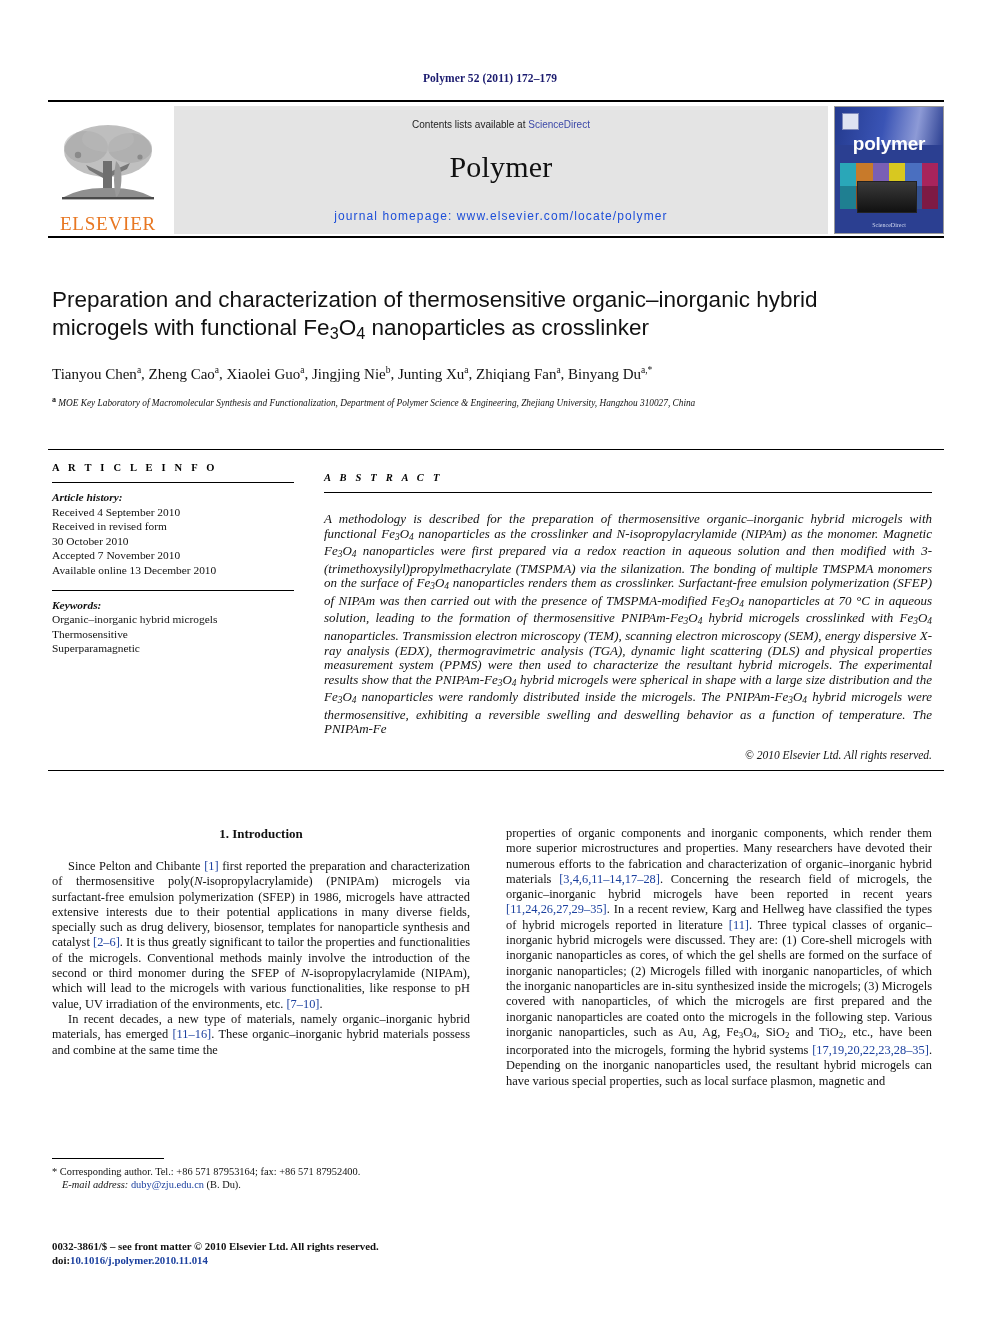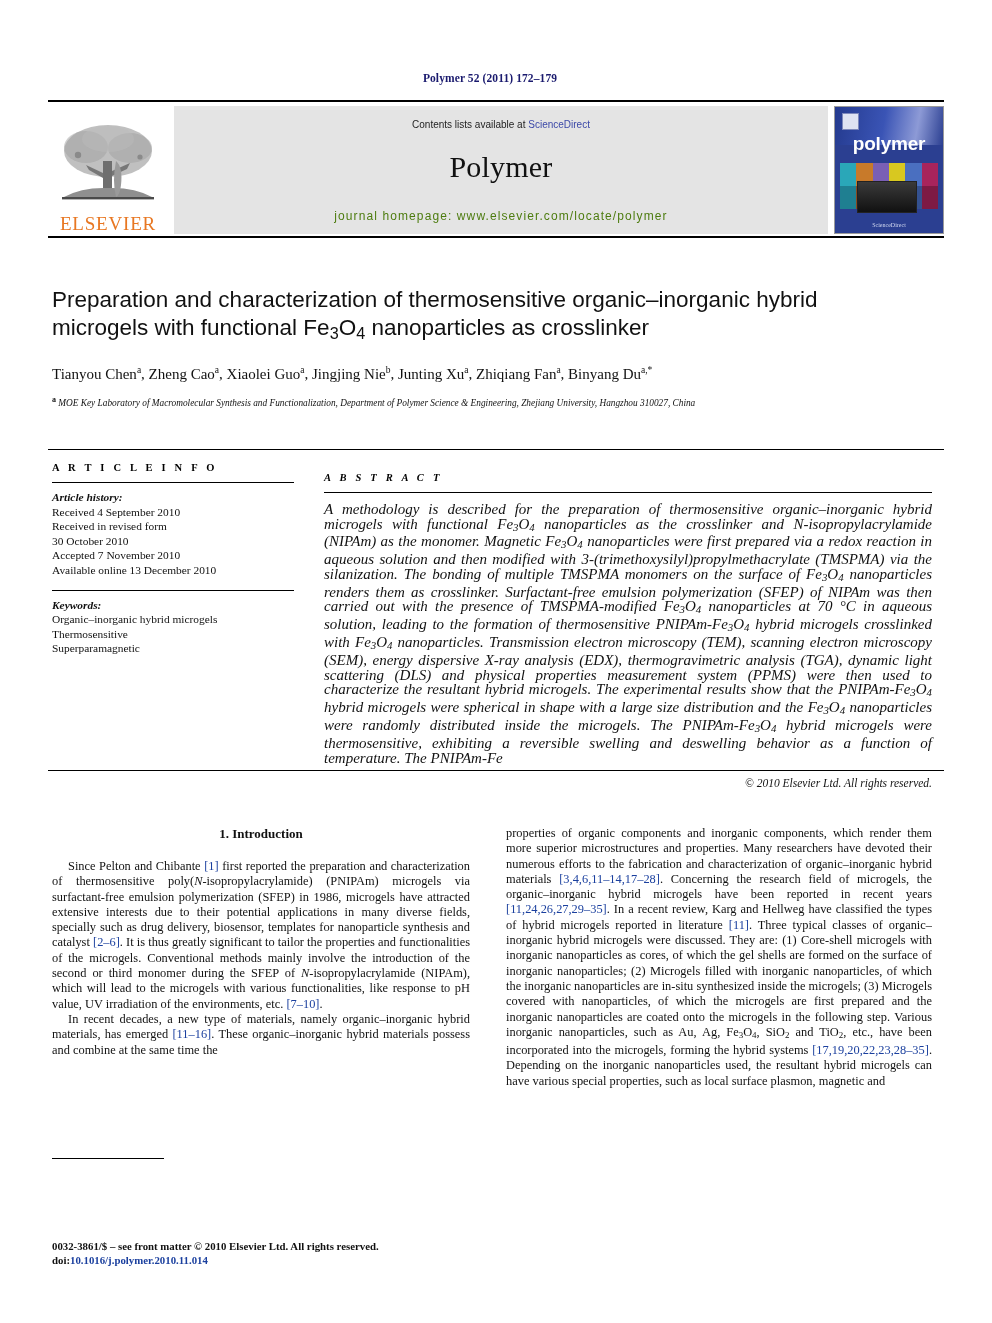--- a/index.html
+++ b/index.html
@@ -97,21 +97,21 @@
     font-size: 30px;
     color: #111;
     letter-spacing: 0.2px;
   }
   .homepage-line {
     position: absolute;
     bottom: 11px; left: 0; width: 100%;
     text-align: center;
     font-family: "Liberation Sans", sans-serif;
     font-size: 12px;
-    color: #4d7c0f;
+    color: #1d4ed8;
     letter-spacing: 1.1px;
   }
   .cover-thumb {
     flex: 0 0 108px;
     width: 108px;
     position: relative;
     border: 1px solid #9a9a9a;
     background: #2b3f91;
     overflow: hidden;
   }
@@ -246,24 +246,24 @@
     line-height: 14.6px;
     margin-top: 7px;
     color: #111;
   }
   .info-block .lab {
     font-style: italic;
     font-weight: bold;
   }
   .abstract-body {
     font-family: "Liberation Serif", serif;
-    font-size: 15px;
+    font-size: 13px;
     line-height: 14.55px;
     text-align: justify;
-    margin-top: 9px;
+    margin-top: 19px;
     color: #111;
     hyphens: none;
   }
   .copyright {
     font-family: "Liberation Serif", serif;
     font-size: 11.5px;
     text-align: right;
     margin-top: 12px;
     color: #111;
   }
@@ -461,19 +461,23 @@
     <div class="h1">1. Introduction</div>
     <p class="para"><span>Since Pelton and Chibante </span><span class="ref">[1]</span><span> first reported the preparation and characterization of thermosensitive poly(</span><span class="it">N</span><span>-isopropylacrylamide) (PNIPAm) microgels via surfactant-free emulsion polymerization (SFEP) in 1986, microgels have attracted extensive interests due to their potential applications in many diverse fields, specially such as drug delivery, biosensor, templates for nanoparticle synthesis and catalyst </span><span class="ref">[2–6]</span><span>. It is thus greatly significant to tailor the properties and functionalities of the microgels. Conventional methods mainly involve the introduction of the second or third monomer during the SFEP of </span><span class="it">N</span><span>-isopropylacrylamide (NIPAm), which will lead to the microgels with various functionalities, like response to pH value, UV irradiation of the environments, etc. </span><span class="ref">[7–10]</span><span>.</span></p>
     <p class="para"><span>In recent decades, a new type of materials, namely organic–inorganic hybrid materials, has emerged </span><span class="ref">[11–16]</span><span>. These organic–inorganic hybrid materials possess and combine at the same time the</span></p>
   </div>
 
   <div class="body-col-right">
     <p class="para cont"><span>properties of organic components and inorganic components, which render them more superior microstructures and properties. Many researchers have devoted their numerous efforts to the fabrication and characterization of organic–inorganic hybrid materials </span><span class="ref">[3,4,6,11–14,17–28]</span><span>. Concerning the research field of microgels, the organic–inorganic hybrid microgels have been reported in recent years </span><span class="ref">[11,24,26,27,29–35]</span><span>. In a recent review, Karg and Hellweg have classified the types of hybrid microgels reported in literature </span><span class="ref">[11]</span><span>. Three typical classes of organic–inorganic hybrid microgels were discussed. They are: (1) Core-shell microgels with inorganic nanoparticles as cores, of which the gel shells are formed on the surface of inorganic nanoparticles; (2) Microgels filled with inorganic nanoparticles, of which the inorganic nanoparticles are in-situ synthesized inside the microgels; (3) Microgels covered with nanoparticles, of which the microgels are first prepared and the inorganic nanoparticles are coated onto the microgels in the following step. Various inorganic nanoparticles, such as Au, Ag, Fe</span><sub>3</sub><span>O</span><sub>4</sub><span>, SiO</span><sub>2</sub><span> and TiO</span><sub>2</sub><span>, etc., have been incorporated into the microgels, forming the hybrid systems </span><span class="ref">[17,19,20,22,23,28–35]</span><span>. Depending on the inorganic nanoparticles used, the resultant hybrid microgels can have various special properties, such as local surface plasmon, magnetic and</span></p>
   </div>
 
   <div class="footnote-rule"></div>
+  <div class="footnote">
+    <div><span>*</span><span> Corresponding author. Tel.: +86 571 87953164; fax: +86 571 87952400.</span></div>
+    <div style="padding-left:10px;"><span class="em">E-mail address:</span> <span class="mail">duby@zju.edu.cn</span><span> (B. Du).</span></div>
+  </div>
 
   <div class="footer">
     <div>0032-3861/$ – see front matter © 2010 Elsevier Ltd. All rights reserved.</div>
     <div><span>doi:</span><span class="doi">10.1016/j.polymer.2010.11.014</span></div>
   </div>
 
 </div>
 
 </body></html>

